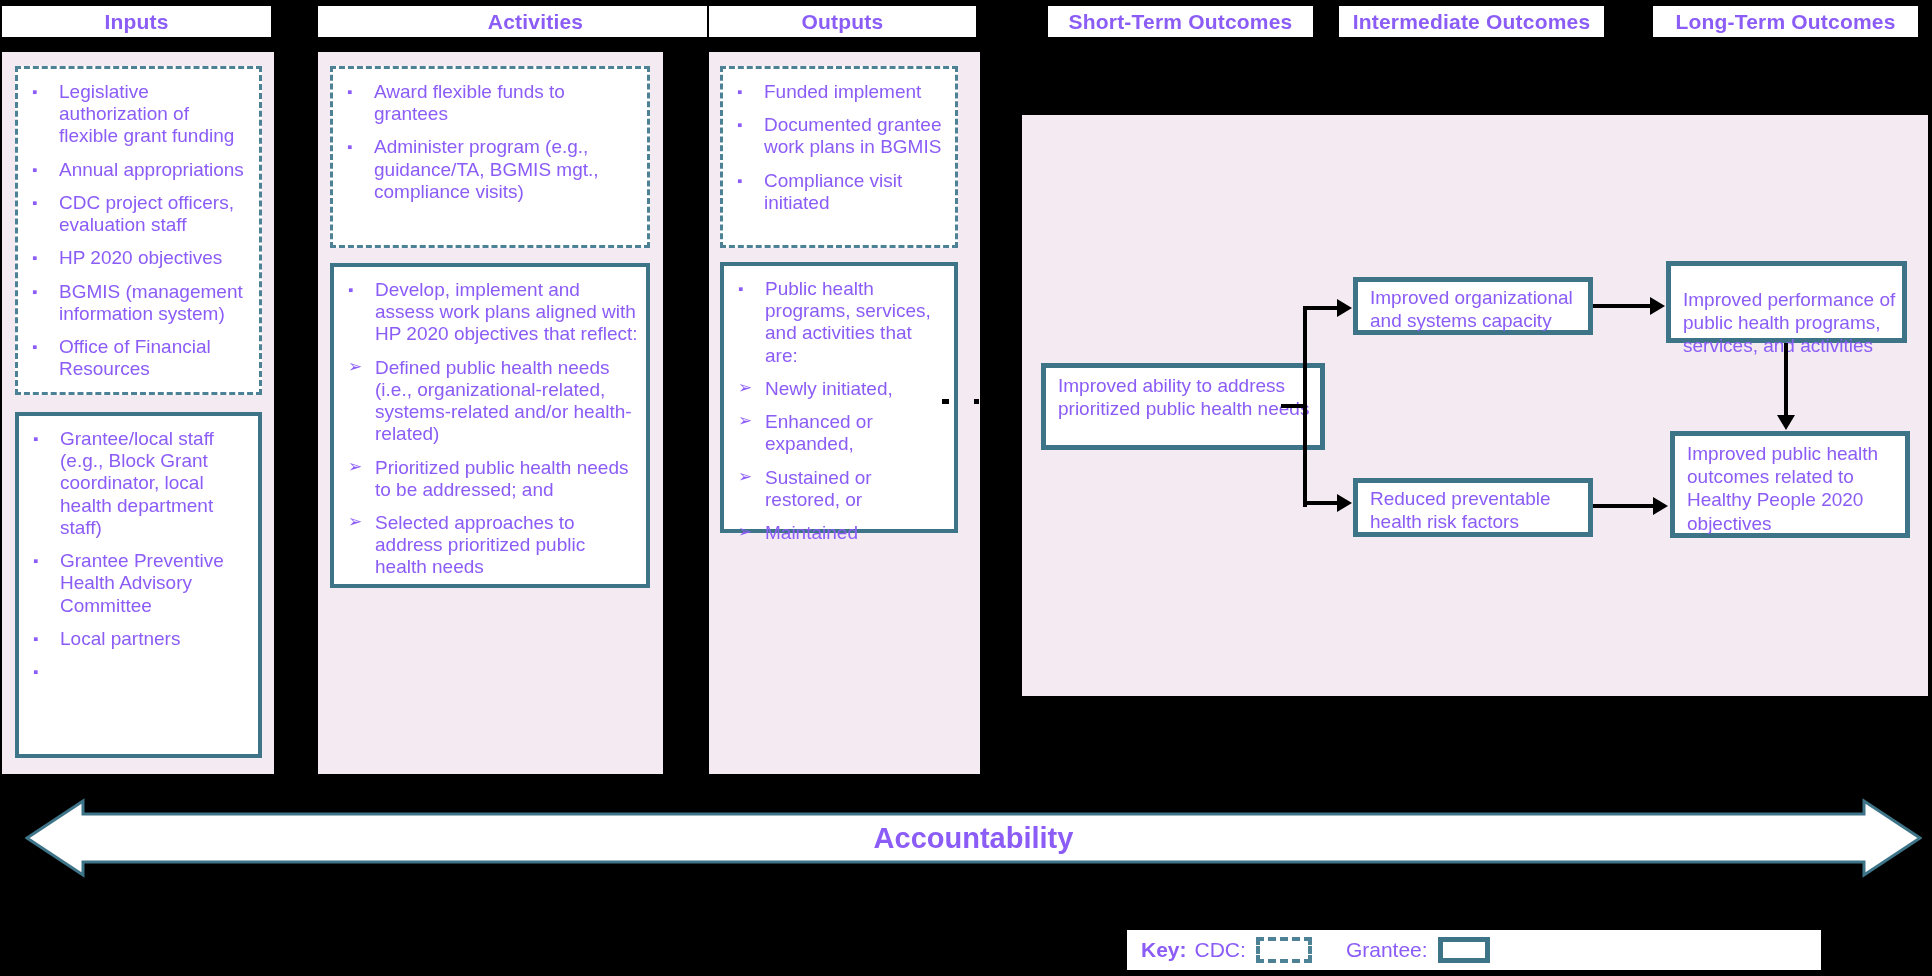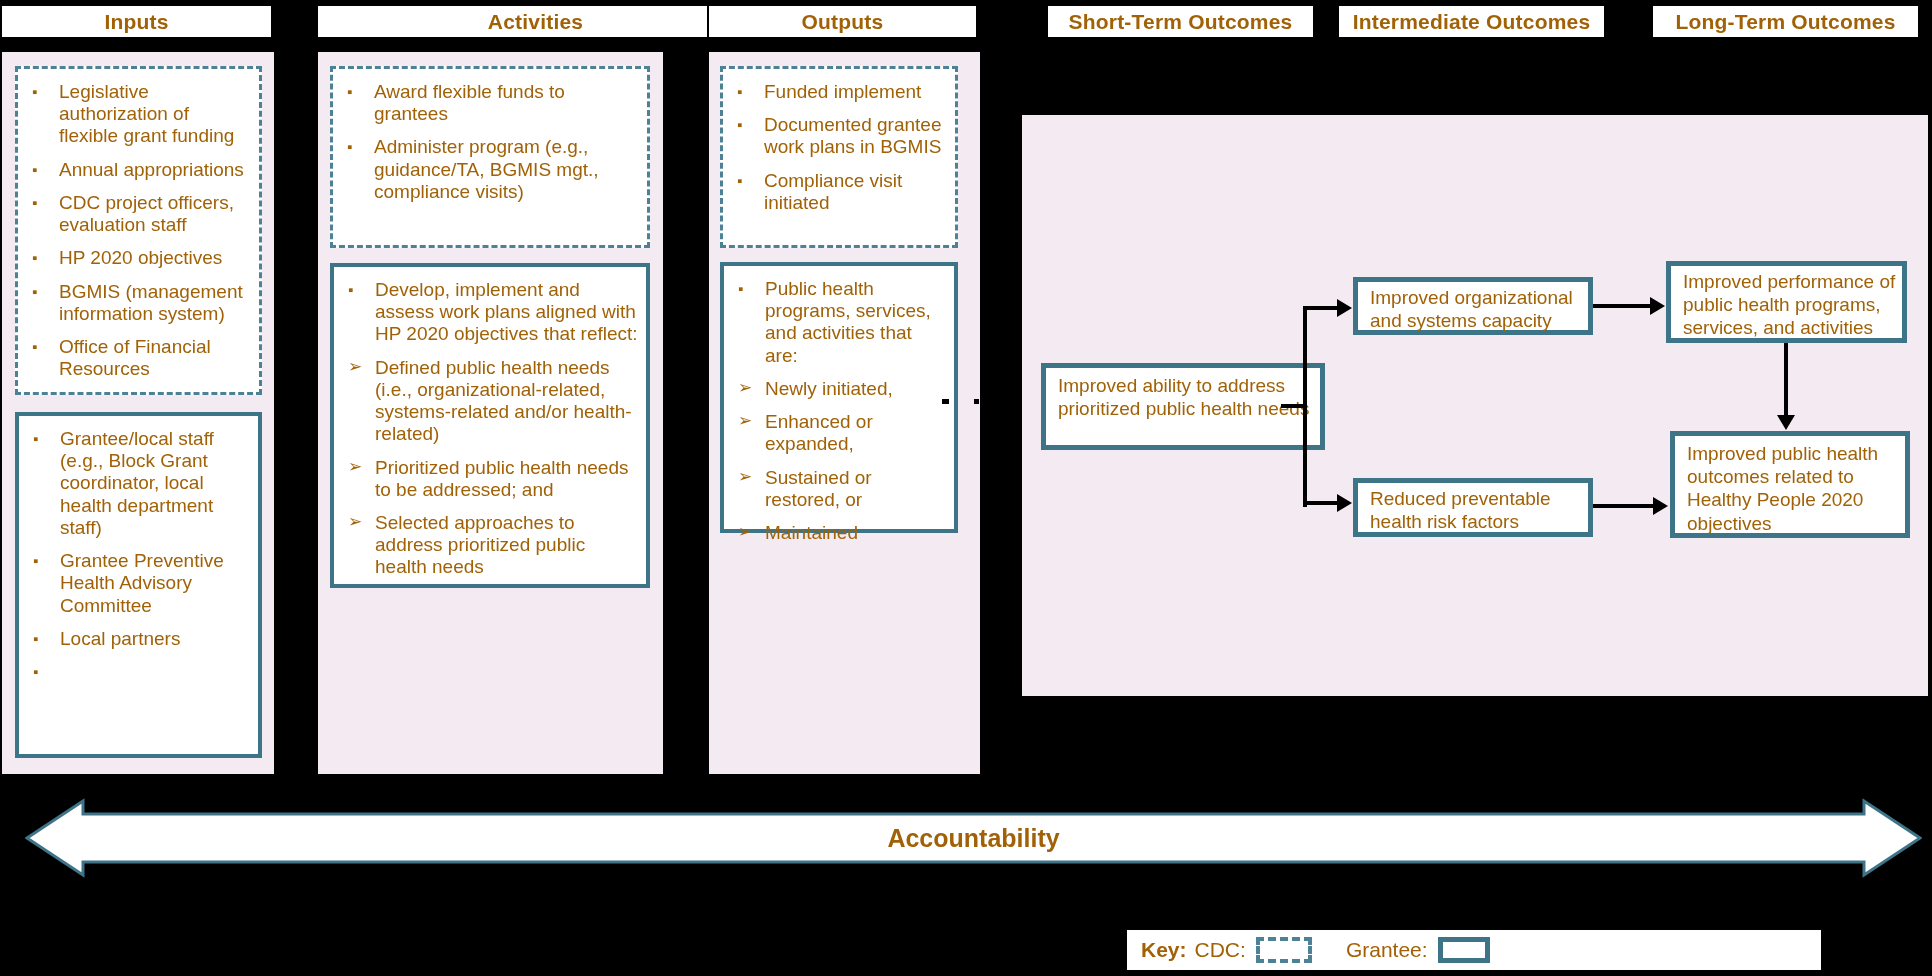--- a/index.html
+++ b/index.html
@@ -1,17 +1,17 @@
 <!DOCTYPE html>
 <html><head>
 <meta charset="utf-8">
 <style>
   html,body{margin:0;padding:0;background:#000;}
   .canvas{position:relative;width:1932px;height:976px;background:#000;overflow:hidden;
-          font-family:"Liberation Sans",sans-serif;color:#a16207;}
+          font-family:"Liberation Sans",sans-serif;color:#8b5cf6;}
   
   .hdr{position:absolute;top:6px;height:31px;background:#fff;display:flex;align-items:center;
        justify-content:center;font-weight:bold;font-size:21px;letter-spacing:0.2px;}
   
   .col{position:absolute;top:52px;height:722px;background:#F4EBF2;}
   .bigpanel{position:absolute;left:1022px;top:115px;width:906px;height:581px;background:#F4EBF2;}
   
   .box{position:absolute;background:#fff;font-size:19px;line-height:1.17;box-sizing:border-box;}
   .box.dashed{border:3px dashed #4C8196;}
   .box.solid{border:4px solid #3E7488;}
@@ -27,21 +27,21 @@
   
   .cline{position:absolute;background:#000;}
   .arr-r{position:absolute;width:0;height:0;border-top:9px solid transparent;
          border-bottom:9px solid transparent;border-left:15px solid #000;}
   .arr-d{position:absolute;width:0;height:0;border-left:9px solid transparent;
          border-right:9px solid transparent;border-top:15px solid #000;}
   .stub{position:absolute;background:#000;}
   
   .acc-wrap{position:absolute;left:25px;top:798px;width:1897px;height:80px;}
   .acc-label{position:absolute;left:0;top:0;width:100%;height:100%;display:flex;
-             align-items:center;justify-content:center;font-size:25px;font-weight:bold;}
+             align-items:center;justify-content:center;font-size:29px;font-weight:bold;}
   
   .keybar{position:absolute;left:1127px;top:930px;width:694px;height:40px;background:#fff;
           display:flex;align-items:center;font-size:21px;padding-left:14px;box-sizing:border-box;}
   .keybar .bold{font-weight:bold;margin-right:8px;}
   .keybar .lbl{margin-right:10px;}
   .kswatch{display:inline-block;box-sizing:border-box;}
   .kswatch.dashed{width:56px;height:26px;border:4px dashed #4C8196;margin-right:34px;}
   .kswatch.solid{width:52px;height:26px;border:5px solid #3E7488;}
 </style>
 </head>
@@ -197,21 +197,21 @@
         </li>
     </ul>
   </div>
 
   <div class="stub" style="left:942px;top:399px;width:7px;height:5px;"></div>
   <div class="stub" style="left:974px;top:399px;width:5px;height:5px;"></div>
 
   <div class="obox" style="left:1041px;top:363px;width:284px;height:87px;"><span>Improved ability to address prioritized public health needs</span></div>
   <div class="obox" style="left:1353px;top:277px;width:240px;height:58px;padding-top:4px;"><span>Improved organizational and systems capacity</span></div>
   <div class="obox" style="left:1353px;top:478px;width:240px;height:59px;padding-top:4px;"><span>Reduced preventable health risk factors</span></div>
-  <div class="obox" style="left:1666px;top:261px;width:241px;height:82px;padding-top:4px;"><span>Improved performance of public health programs, services, and activities</span></div>
+  <div class="obox" style="left:1666px;top:261px;width:241px;height:82px;padding-top:22px;"><span>Improved performance of public health programs, services, and activities</span></div>
   <div class="obox" style="left:1670px;top:431px;width:240px;height:107px;"><span>Improved public health outcomes related to Healthy People 2020 objectives</span></div>
 
   <div class="cline" style="left:1281px;top:404px;width:26px;height:4px;"></div>
   <div class="cline" style="left:1303px;top:306px;width:4px;height:201px;"></div>
   <div class="cline" style="left:1303px;top:306px;width:36px;height:4px;"></div>
   <div class="arr-r" style="left:1337px;top:299px;"></div>
   <div class="cline" style="left:1303px;top:501px;width:36px;height:4px;"></div>
   <div class="arr-r" style="left:1337px;top:494px;"></div>
   <div class="cline" style="left:1593px;top:304px;width:58px;height:4px;"></div>
   <div class="arr-r" style="left:1650px;top:297px;"></div>

